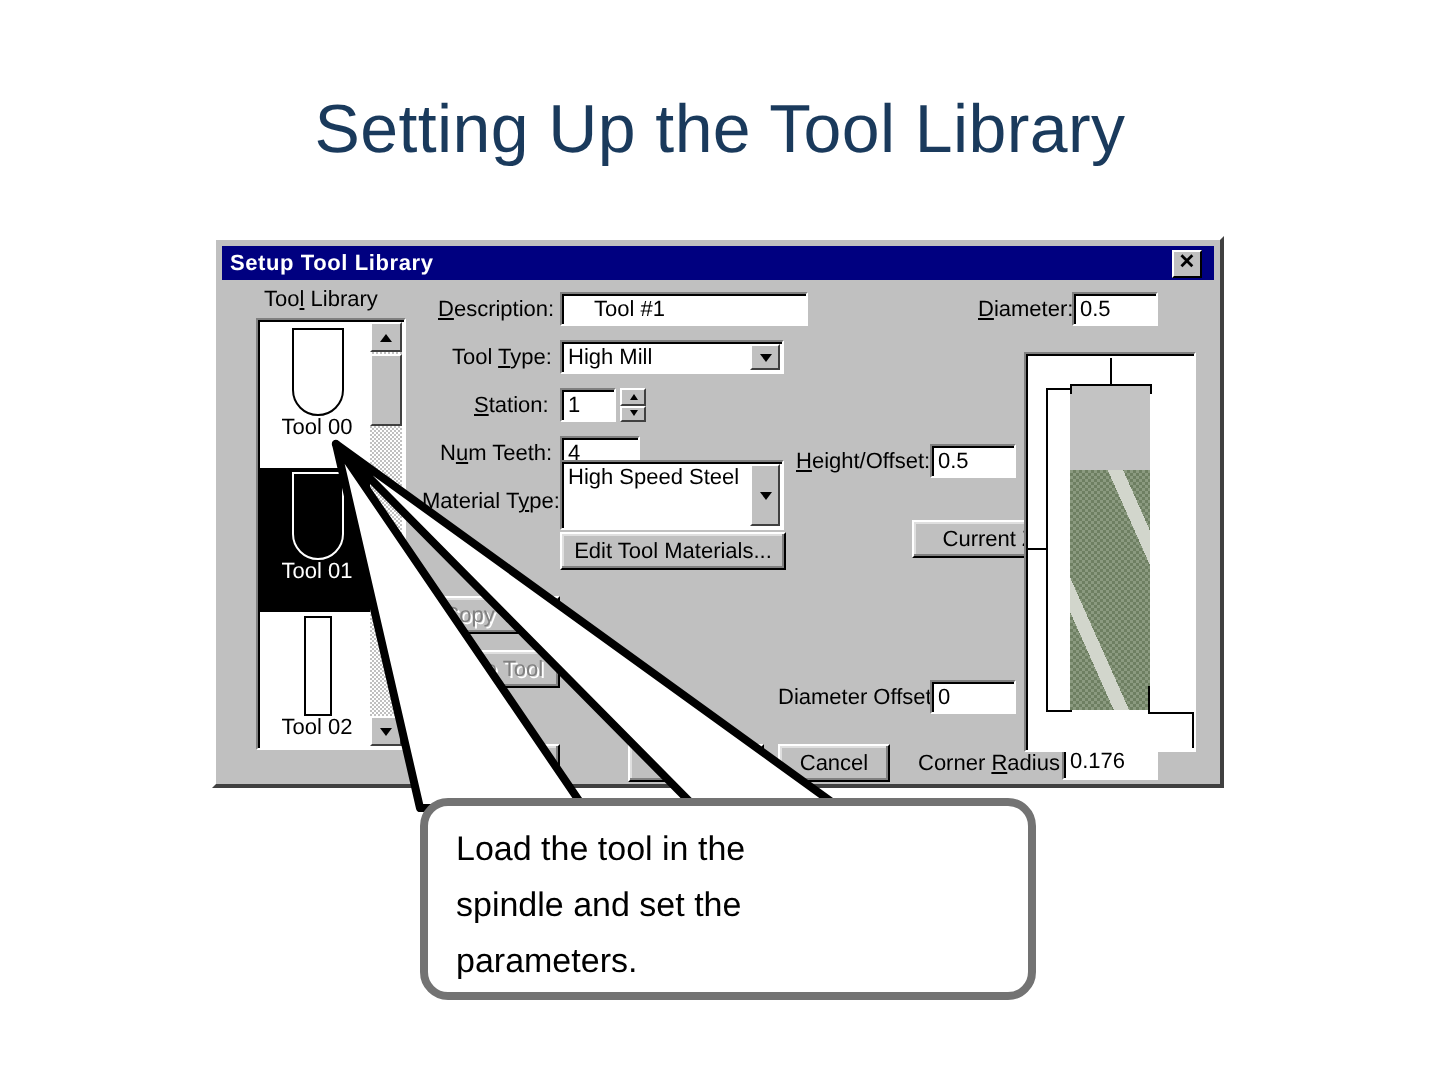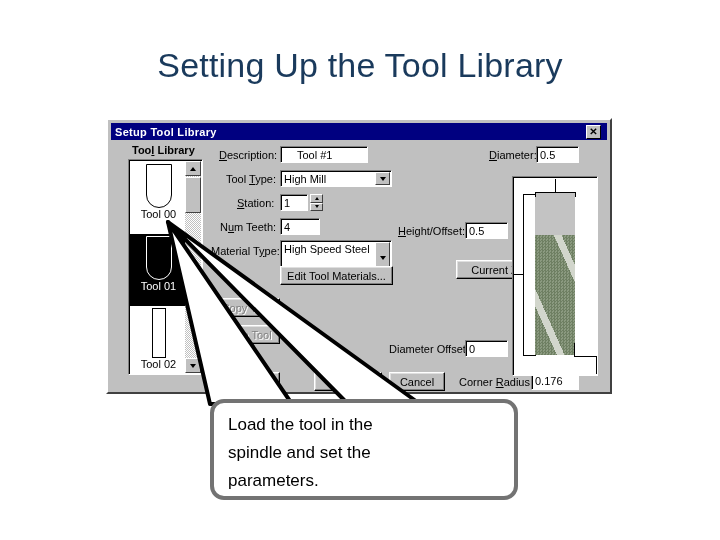--- a/index.html
+++ b/index.html
@@ -330,21 +330,21 @@
 
 <div id="slide-title">Setting Up the Tool Library</div>
 
 <div id="tool-dialog">
 
   <div id="titlebar">
     <span class="tb-text">Setup Tool Library</span>
     <span class="tb-close">✕</span>
   </div>
 
-  <div class="lbl" style="left:24px; top:24px;font-weight:bold;">Too<u>l</u> Library</div>
+  <div class="lbl" style="left:24px; top:24px;">Too<u>l</u> Library</div>
 
   <div id="tool-list-box">
 
     <div class="tool-entry" style="top:2px; height:92px;">
       <div class="tool-shape" style="width:26px; height:44px; border-radius:0 0 13px 13px;"></div>
       <div class="tname">Tool 00</div>
     </div>
 
     <div class="tool-entry sel" style="top:74px; height:72px;">
       <div class="tool-shape" style="width:26px; height:44px; border-radius:0 0 13px 13px;"></div>
@@ -361,21 +361,21 @@
           <span class="tri-up"></span>
         </div>
       <div id="sb-thumb"></div>
       <div class="sb-btn" style="position:absolute; bottom:0; left:0;">
           <span class="tri-down"></span>
         </div>
     </div>
   </div>
 
   <div class="lbl" style="left:111px; top:29px;"><u>D</u>escription:</div>
-  <div class="txtbox" style="left:172px; top:26px; width:88px; height:17px;padding-left:16px;">Tool #1</div>
+  <div class="txtbox" style="left:172px; top:26px; width:124px; height:17px;padding-left:16px;">Tool #1</div>
 
   <div class="lbl" style="left:118px; top:53px;">Tool <u>T</u>ype:</div>
   <div class="combo" style="left:172px; top:50px; width:112px; height:17px;">
     <span class="cval">High Mill</span>
     <span class="carrow">
         <span class="tri-down"></span>
       </span>
   </div>
 
   <div class="lbl" style="left:129px; top:77px;"><u>S</u>tation:</div>
@@ -388,21 +388,21 @@
       <div>
           <span class="tri-down"></span>
         </div>
     </div>
   </div>
 
   <div class="lbl" style="left:112px; top:101px;">N<u>u</u>m Teeth:</div>
   <div class="txtbox" style="left:172px; top:98px; width:40px; height:17px;">4</div>
 
   <div class="lbl" style="left:103px; top:125px;">Material T<u>y</u>pe:</div>
-  <div class="combo" style="left:172px; top:120px; width:112px; height:35px;justify-content:flex-end;">
+  <div class="combo" style="left:172px; top:110px; width:112px; height:35px;justify-content:flex-end;">
     <span class="cval">High Speed Steel</span>
     <span class="carrow">
         <span class="tri-down"></span>
       </span>
   </div>
 
   <div class="btn" style="left:172px; top:146px; width:113px; height:19px;">Edit Tool Materials...</div>
 
   <div class="btn disabled" style="left:104px; top:178px; width:68px; height:19px;">Copy Tool</div>
   <div class="btn disabled" style="left:104px; top:205px; width:68px; height:19px;">Paste Tool</div>

